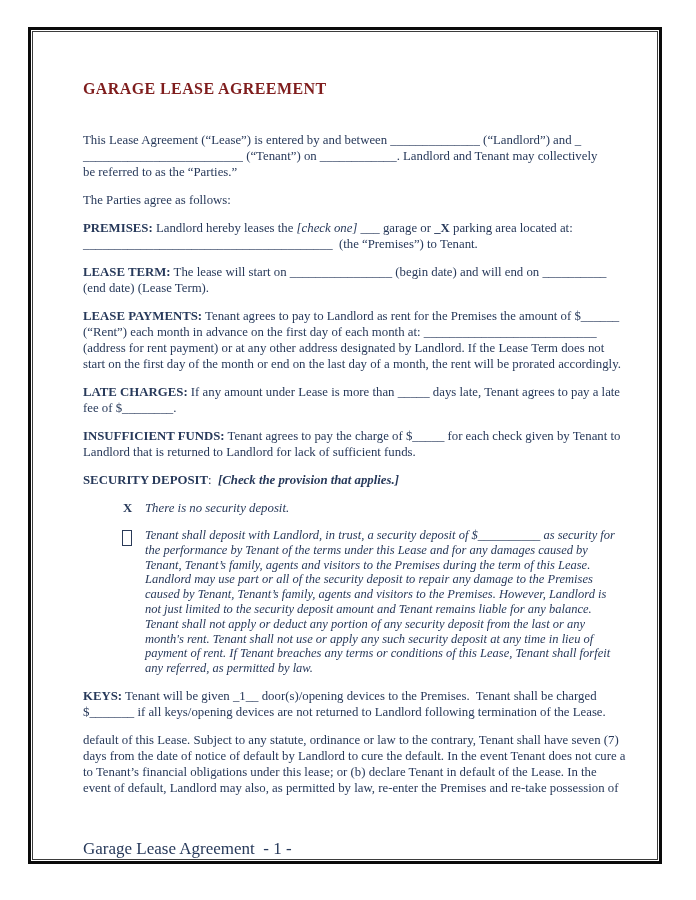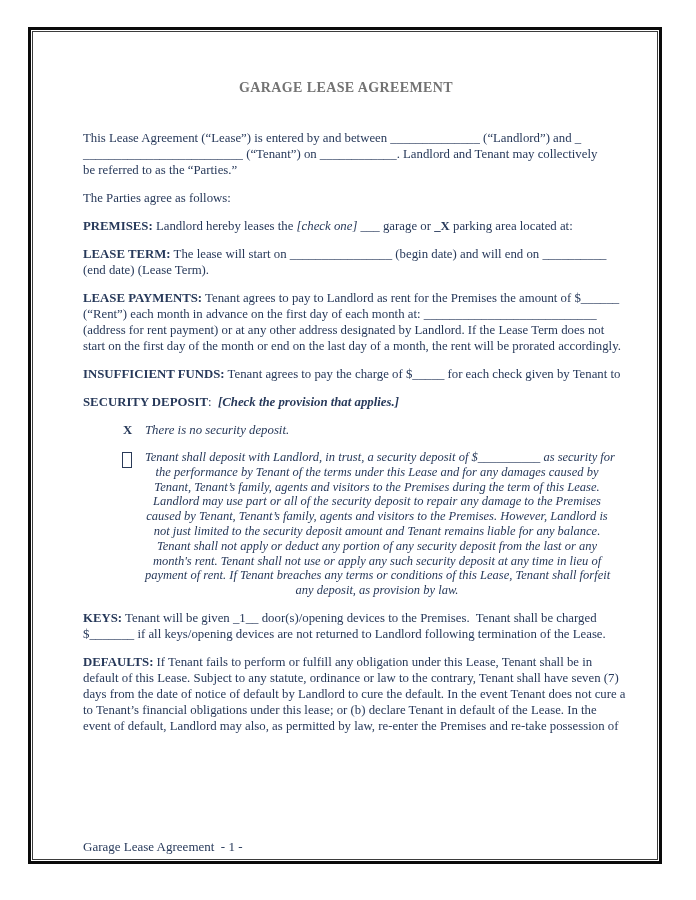--- a/index.html
+++ b/index.html
@@ -29,25 +29,24 @@
   }
   .content {
     position: absolute;
     left: 50px;
     right: 48px;
     top: 0;
   }
   .doc-title {
     margin-top: 48px;
     margin-bottom: 34px;
-    text-align: center;
     font-weight: bold;
-    font-size: 14px;
+    font-size: 16px;
     letter-spacing: 0.4px;
-    color: #737373;
+    color: #7f1d1d;
   }
   .para { margin: 0 0 12px 0; }
   .line {
     white-space: pre;
     font-size: 12.8px;
     line-height: 16px;
     height: 16px;
   }
   .b { font-weight: bold; }
   .i { font-style: italic; margin-top: 8px; }
@@ -71,30 +70,29 @@
     width: 8px;
     height: 14px;
     border: 1.5px solid #2a3a58;
     background: #ffffff;
   }
   .option .line { height: auto; font-style: italic; }
   .deposit-lines .line {
     font-size: 12.5px;
     line-height: 14.8px;
     height: 14.8px;
-    text-align: center;
   }
   .footer {
     position: absolute;
     left: 50px;
     right: 48px;
     top: 807px;
     display: flex;
     justify-content: flex-start;
-    font-size: 13px;
+    font-size: 17px;
     white-space: pre;
   }
 </style>
 </head>
 <body>
 
 <div class="screen">
   <div class="page-frame">
     <div class="page-inner">
 
@@ -107,37 +105,43 @@
           <div class="line">_________________________ (“Tenant”) on ____________. Landlord and Tenant may collectively</div>
           <div class="line">be referred to as the “Parties.”</div>
         </div>
 
         <div class="para">
           <div class="line">The Parties agree as follows:</div>
         </div>
 
         <div class="para">
           <div class="line"><span class="b">PREMISES:</span><span> Landlord hereby leases the </span><span class="i">[check one]</span><span> ___ garage or </span><span class="b">_X</span><span> parking area located at:</span></div>
+          <div class="line">_______________________________________  (the “Premises”) to Tenant.</div>
         </div>
 
         <div class="para">
           <div class="line"><span class="b">LEASE TERM:</span><span> The lease will start on ________________ (begin date) and will end on __________</span></div>
           <div class="line">(end date) (Lease Term).</div>
         </div>
 
         <div class="para">
           <div class="line"><span class="b">LEASE PAYMENTS:</span><span> Tenant agrees to pay to Landlord as rent for the Premises the amount of $______</span></div>
           <div class="line">(“Rent”) each month in advance on the first day of each month at: ___________________________</div>
           <div class="line">(address for rent payment) or at any other address designated by Landlord. If the Lease Term does not</div>
           <div class="line">start on the first day of the month or end on the last day of a month, the rent will be prorated accordingly.</div>
         </div>
 
+        <div class="para">
+          <div class="line"><span class="b">LATE CHARGES:</span><span> If any amount under Lease is more than _____ days late, Tenant agrees to pay a late</span></div>
+          <div class="line">fee of $________.</div>
+        </div>
 
         <div class="para">
           <div class="line"><span class="b">INSUFFICIENT FUNDS:</span><span> Tenant agrees to pay the charge of $_____ for each check given by Tenant to</span></div>
+          <div class="line">Landlord that is returned to Landlord for lack of sufficient funds.</div>
         </div>
 
         <div class="para">
           <div class="line"><span class="b">SECURITY DEPOSIT</span><span>:  </span><span class="bi">[Check the provision that applies.]</span></div>
         </div>
 
         <div class="para option">
           <span class="marker-x">X</span>
           <div class="line">There is no security deposit.</div>
         </div>
@@ -146,30 +150,29 @@
           <span class="checkbox"></span>
           <div class="line">Tenant shall deposit with Landlord, in trust, a security deposit of $__________ as security for</div>
           <div class="line">the performance by Tenant of the terms under this Lease and for any damages caused by</div>
           <div class="line">Tenant, Tenant’s family, agents and visitors to the Premises during the term of this Lease.</div>
           <div class="line">Landlord may use part or all of the security deposit to repair any damage to the Premises</div>
           <div class="line">caused by Tenant, Tenant’s family, agents and visitors to the Premises. However, Landlord is</div>
           <div class="line">not just limited to the security deposit amount and Tenant remains liable for any balance.</div>
           <div class="line">Tenant shall not apply or deduct any portion of any security deposit from the last or any</div>
           <div class="line">month's rent. Tenant shall not use or apply any such security deposit at any time in lieu of</div>
           <div class="line">payment of rent. If Tenant breaches any terms or conditions of this Lease, Tenant shall forfeit</div>
-          <div class="line">any deposit, as provision by law.</div>
+          <div class="line">any referred, as permitted by law.</div>
         </div>
 
         <div class="para">
           <div class="line"><span class="b">KEYS:</span><span> Tenant will be given _1__ door(s)/opening devices to the Premises.  Tenant shall be charged</span></div>
           <div class="line">$_______ if all keys/opening devices are not returned to Landlord following termination of the Lease.</div>
         </div>
 
         <div class="para">
-          <div class="line"><span class="b">DEFAULTS:</span><span> If Tenant fails to perform or fulfill any obligation under this Lease, Tenant shall be in</span></div>
           <div class="line">default of this Lease. Subject to any statute, ordinance or law to the contrary, Tenant shall have seven (7)</div>
           <div class="line">days from the date of notice of default by Landlord to cure the default. In the event Tenant does not cure a</div>
           <div class="line">to Tenant’s financial obligations under this lease; or (b) declare Tenant in default of the Lease. In the</div>
           <div class="line">event of default, Landlord may also, as permitted by law, re-enter the Premises and re-take possession of</div>
         </div>
 
       </div>
 
       <div class="footer">
         <span>Garage Lease Agreement  - 1 -</span>

